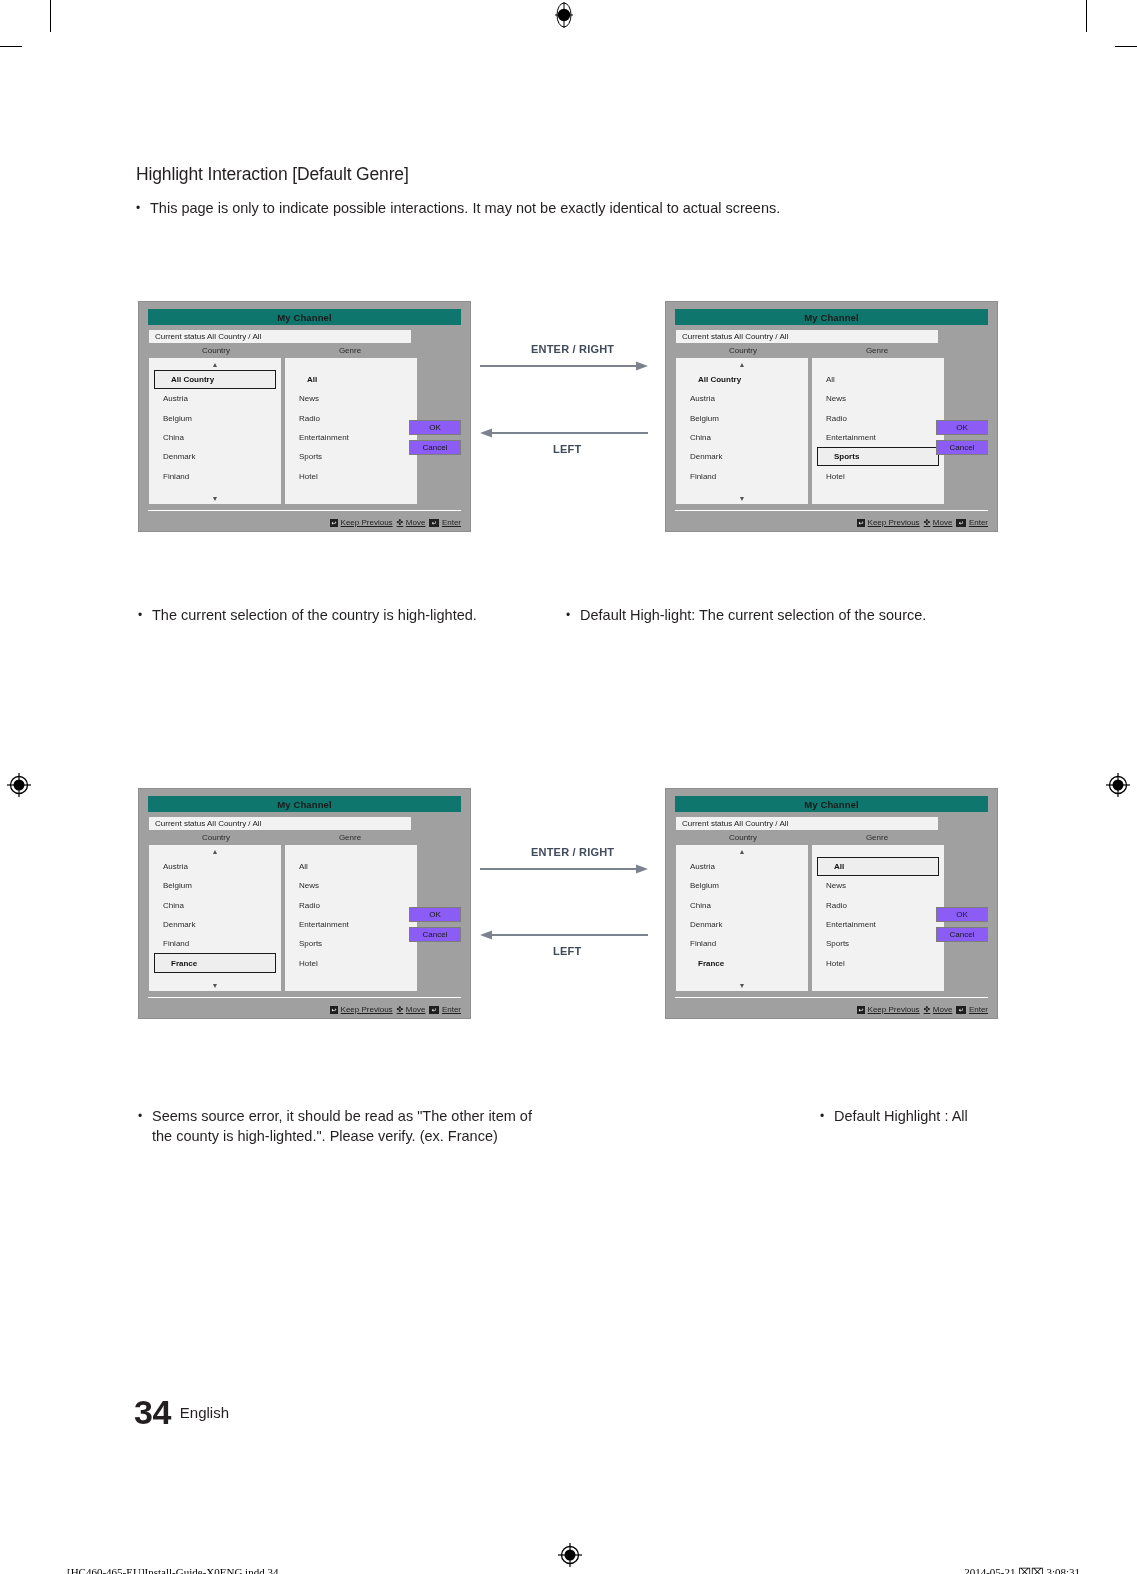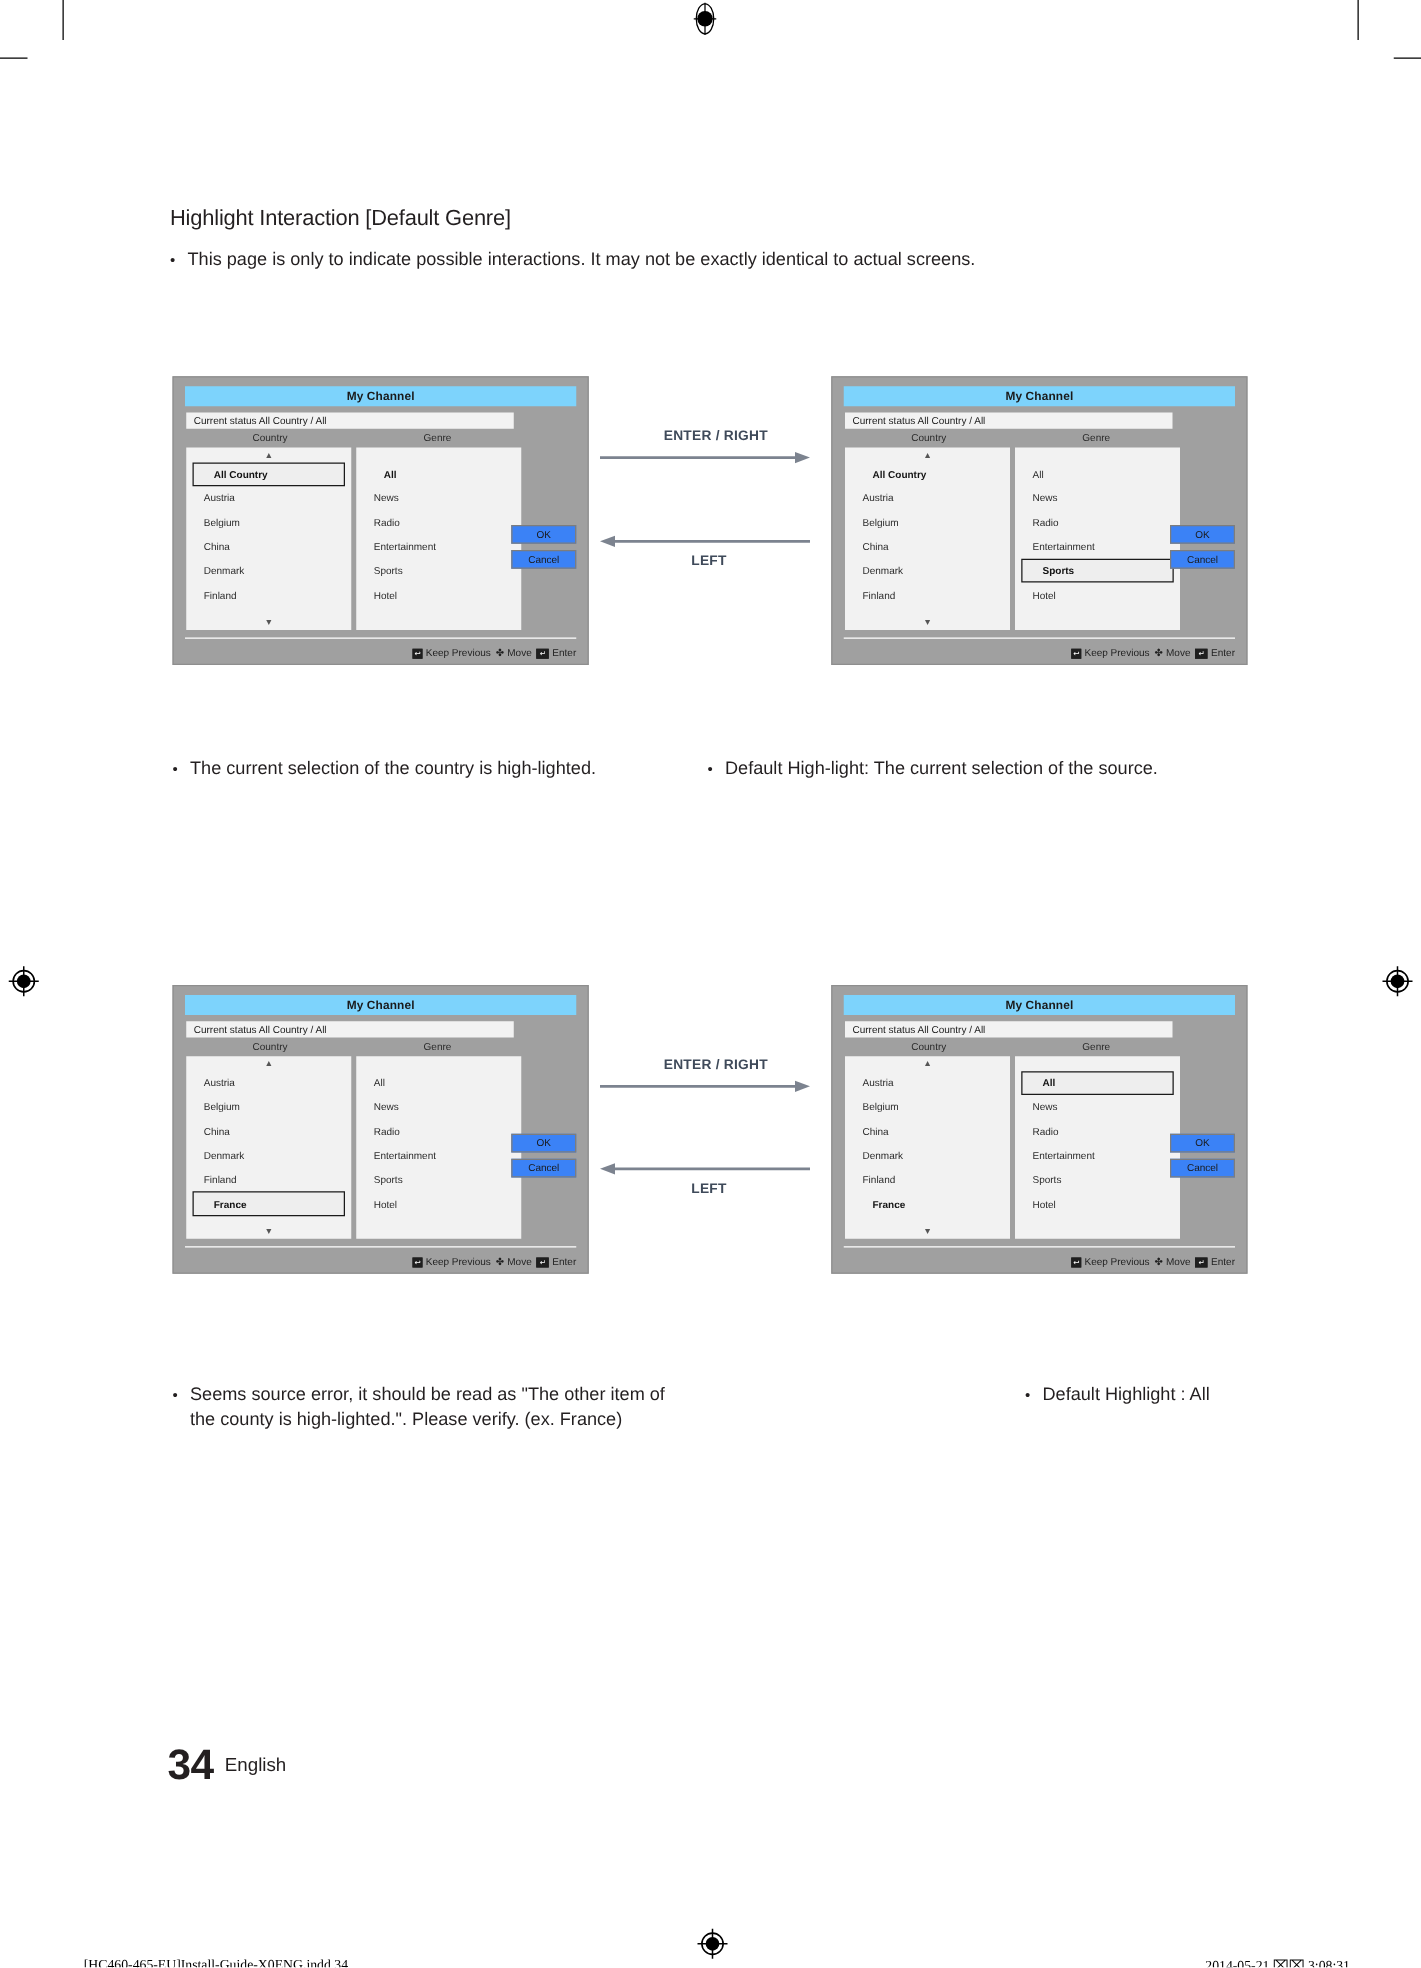--- a/index.html
+++ b/index.html
@@ -72,21 +72,21 @@
     box-sizing: border-box;
     border: 1px solid #8e8e8e;
     font-size: 8px;
   }
   .osd-titlebar {
     position: absolute;
     left: 9px;
     top: 7px;
     right: 9px;
     height: 16px;
-    background: #7dd3fc;
+    background: #0f766e;
     display: flex;
     align-items: center;
     justify-content: center;
     font-weight: bold;
     font-size: 9.5px;
     color: #1a1a1a;
     letter-spacing: 0.1px;
   }
   .osd-status {
     position: absolute;
@@ -176,21 +176,21 @@
     color: #111111;
   }
   .osd-buttons {
     position: absolute;
     right: 9px;
     top: 118px;
     width: 52px;
   }
   .osd-btn {
     height: 15px;
-    background: #3b82f6;
+    background: #8b5cf6;
     border: 1px solid #7d7d7d;
     display: flex;
     align-items: center;
     justify-content: center;
     font-size: 8px;
     color: #1a1a1a;
     box-sizing: border-box;
     margin-bottom: 5px;
   }
   .osd-divider {
@@ -203,20 +203,21 @@
   }
   .osd-footer {
     position: absolute;
     right: 9px;
     bottom: 4px;
     display: flex;
     align-items: flex-end;
     gap: 4px;
     font-size: 8px;
     color: #1f1f1f;
+    text-decoration: underline;
   }
   .osd-footer .fitem {
     display: flex;
     align-items: center;
     gap: 2.5px;
   }
   .gl {
     display: inline-block;
     line-height: 1;
   }

